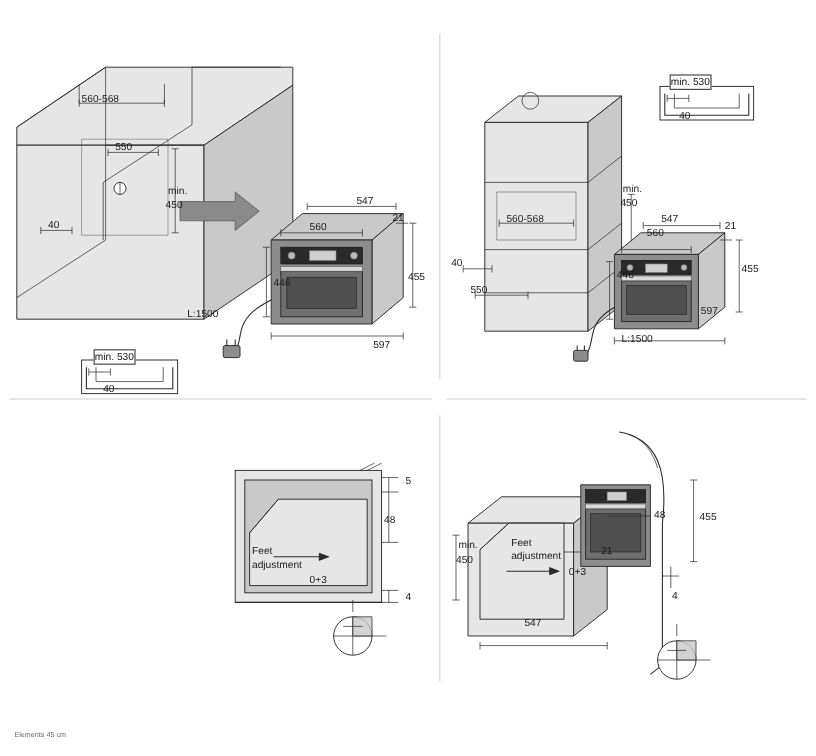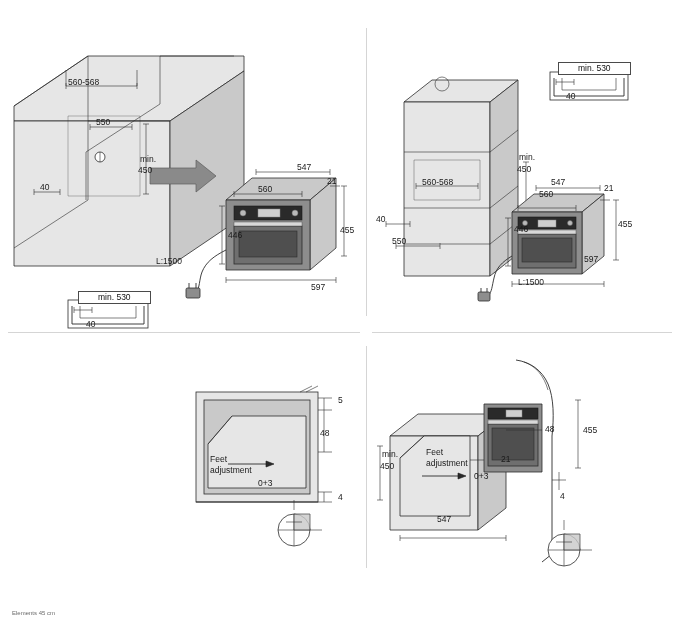--- a/index.html
+++ b/index.html
@@ -23,21 +23,21 @@
     color: #1a1a1a;
     white-space: nowrap;
     line-height: 1.1;
   }
   .boxlbl {
     position: absolute;
     font-size: 8.5px;
     color: #111;
     background: #ffffff;
     border: 1px solid #4a4a4a;
-    padding: 1px 19px;
+    padding: 1px 0;
     white-space: nowrap;
     line-height: 1.1;
   }
   .divider {
     position: absolute;
     background: #cfcfcf;
   }
   .hline { height: 1px; }
   .vline { width: 1px; }
   

